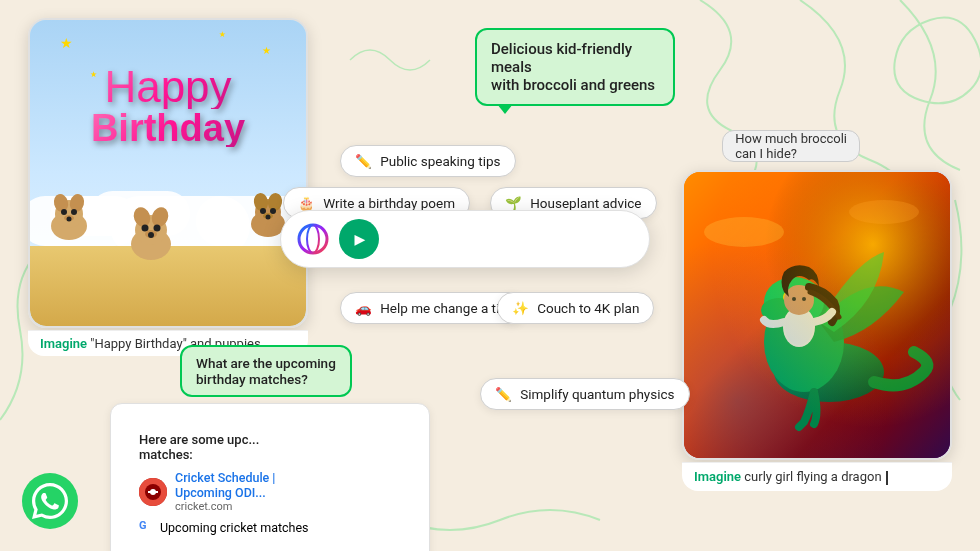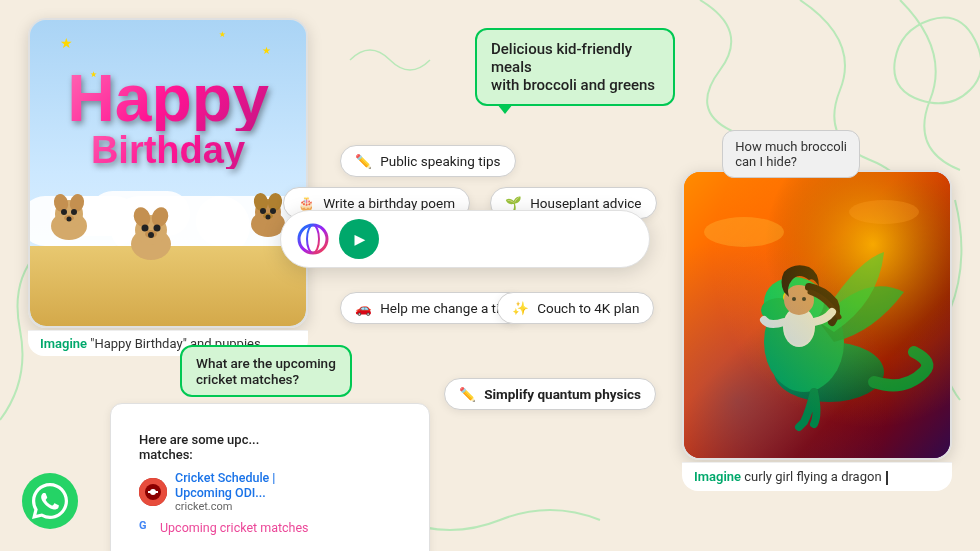--- a/index.html
+++ b/index.html
@@ -151,23 +151,22 @@
     }
 
     
     .chip-couch {
       left: 497px;
       top: 292px;
     }
 
     
     .chip-quantum {
-      left: 444px;
+      left: 480px;
       top: 378px;
-      font-weight: bold;
     }
 
     
     .dragon-card {
       position: absolute;
       right: 28px;
       top: 170px;
       width: 270px;
       height: 290px;
       border-radius: 18px;
@@ -220,21 +219,21 @@
     }
 
     
     .speech-bubble-broccoli {
       position: absolute;
       right: 120px;
       top: 130px;
       background: #f0f0f0;
       border: 1.5px solid #ccc;
       border-radius: 12px;
-      padding: 8px 12px;
+      padding: 0 12px;
       font-size: 13px;
       color: #333;
       max-width: 150px;
       z-index: 4;
     }
 
     
     .cricket-area {
       position: absolute;
       left: 110px;
@@ -368,21 +367,21 @@
     <div class="birthday-card-inner">
 
       <div style="position:absolute;top:0;left:0;right:0;bottom:0;background:linear-gradient(180deg,#aad4f5 0%,#cce8ff 50%,#e8f4fc 100%);"></div>
 
       <div style="position:absolute;top:15px;left:30px;color:#ffd700;font-size:14px;">★</div>
       <div style="position:absolute;top:25px;right:35px;color:#ffd700;font-size:10px;">★</div>
       <div style="position:absolute;top:10px;right:80px;color:#ffd700;font-size:8px;">★</div>
       <div style="position:absolute;top:50px;left:60px;color:#ffd700;font-size:8px;">★</div>
 
       <div style="position:relative;z-index:2;margin-top:25px;text-align:center;">
-        <div style="font-size:66px;font-weight:700;font-family:'Arial Black',sans-serif;line-height:1;background:linear-gradient(135deg,#ff69b4,#ff1493,#c71585);-webkit-background-clip:text;-webkit-text-fill-color:transparent;background-clip:text;filter:drop-shadow(2px 3px 3px rgba(0,0,0,0.4));text-stroke:1px #ff1493;">Happy</div>
+        <div style="font-size:44px;font-weight:400;font-family:'Arial Black',sans-serif;line-height:1;background:linear-gradient(135deg,#ff69b4,#ff1493,#c71585);-webkit-background-clip:text;-webkit-text-fill-color:transparent;background-clip:text;filter:drop-shadow(2px 3px 3px rgba(0,0,0,0.4));text-stroke:1px #ff1493;">Happy</div>
         <div style="font-size:38px;font-weight:900;font-family:'Arial Black',sans-serif;line-height:1;background:linear-gradient(135deg,#ff69b4,#ff1493,#c71585);-webkit-background-clip:text;-webkit-text-fill-color:transparent;background-clip:text;filter:drop-shadow(2px 3px 3px rgba(0,0,0,0.4));">Birthday</div>
       </div>
 
       <div style="position:absolute;bottom:80px;left:-10px;width:120px;height:50px;background:white;border-radius:50px;opacity:0.9;"></div>
       <div style="position:absolute;bottom:90px;left:20px;width:80px;height:40px;background:white;border-radius:50px;opacity:0.9;"></div>
       <div style="position:absolute;bottom:80px;right:-10px;width:120px;height:50px;background:white;border-radius:50px;opacity:0.9;"></div>
       <div style="position:absolute;bottom:70px;left:80px;width:140px;height:60px;background:white;border-radius:50px;opacity:0.95;"></div>
       <div style="position:absolute;bottom:90px;left:60px;width:100px;height:45px;background:white;border-radius:50px;opacity:0.9;"></div>
 
       <div style="position:absolute;bottom:80px;left:15px;z-index:3;">
@@ -557,21 +556,21 @@
   <div style="position:absolute;right:28px;top:462px;background:white;padding:6px 12px;font-size:13px;color:#333;border-radius:0 0 16px 16px;width:270px;border-top:1px solid #eee;z-index:3;">
     <span style="color:#00a86b;font-weight:600;">Imagine</span>
     <span>curly girl flying a dragon</span>
     <span class="cursor-blink"></span>
   </div>
 
   <div class="cricket-area">
     
     <div class="cricket-speech">
       <span style="white-space:pre-line;">What are the upcoming
-cricket matches?</span>
+birthday matches?</span>
     </div>
     
     <div class="cricket-results">
       <div class="result-title" style="white-space:pre-line;">Here are some upc...
 matches:</div>
       <div class="cricket-item">
         <div class="cricket-logo">
           <svg width="28" height="28" viewBox="0 0 28 28">
             <circle cx="14" cy="14" r="14" fill="#e74c3c"></circle>
             <circle cx="14" cy="14" r="8" fill="#8b0000"></circle>
@@ -580,21 +579,21 @@
           </svg>
         </div>
         <div class="cricket-link-text">
           <div class="link-title" style="white-space:pre-line;">Cricket Schedule |
 Upcoming ODI...</div>
           <div class="link-url">cricket.com</div>
         </div>
       </div>
       <div class="google-upcoming">
         <span class="google-g">G</span>
-        <span style="color:#ec4899;">Upcoming cricket matches</span>
+        <span style="color:#000000;">Upcoming cricket matches</span>
       </div>
     </div>
   </div>
 
   <div style="position:absolute;left:170px;bottom:65px;z-index:2;color:#888;font-size:22px;">📍</div>
   <div style="position:absolute;left:150px;bottom:50px;z-index:2;width:40px;height:8px;background:rgba(0,0,0,0.1);border-radius:50%;"></div>
 
   <div class="whatsapp-logo">
     <svg viewBox="0 0 56 56" xmlns="http://www.w3.org/2000/svg">
       <circle cx="28" cy="28" r="28" fill="#25d366"></circle>

